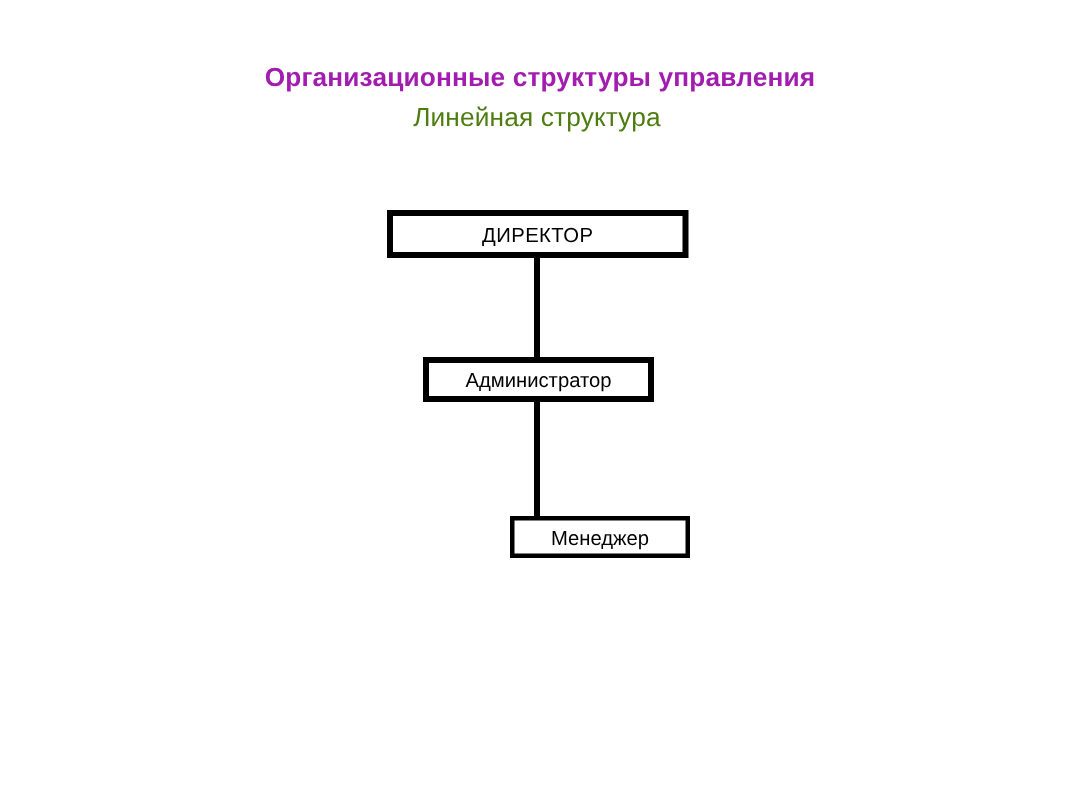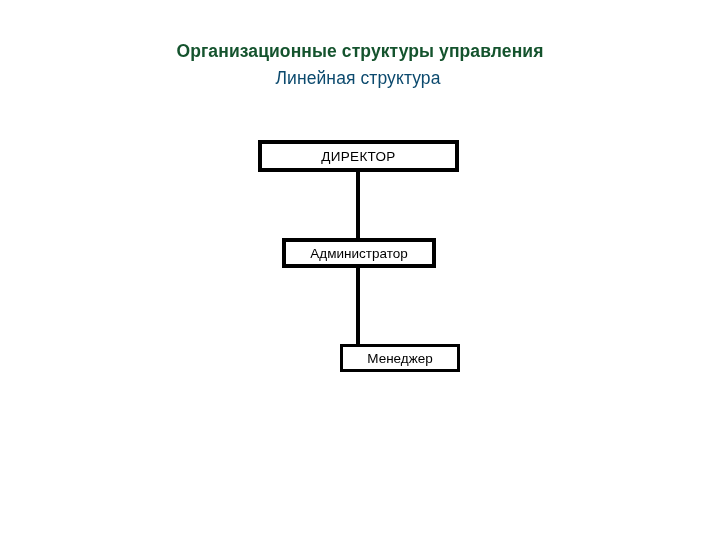--- a/index.html
+++ b/index.html
@@ -34,30 +34,30 @@
     width: 720px;
     text-align: center;
   }
   .heading .title-line {
     display: block;
     font-size: 17.5px;
     font-weight: bold;
     line-height: 26px;
     letter-spacing: 0.1px;
     white-space: nowrap;
-    color: #14532d;
+    color: #a21caf;
   }
   .heading .subtitle-line {
     display: block;
     font-size: 17.5px;
     font-weight: normal;
     line-height: 28px;
     letter-spacing: 0.1px;
     white-space: nowrap;
-    color: #0c4a6e;
+    color: #4d7c0f;
     
     padding-right: 4px;
   }
 
   
   .chart {
     position: absolute;
     left: 0;
     top: 0;
     width: 720px;

